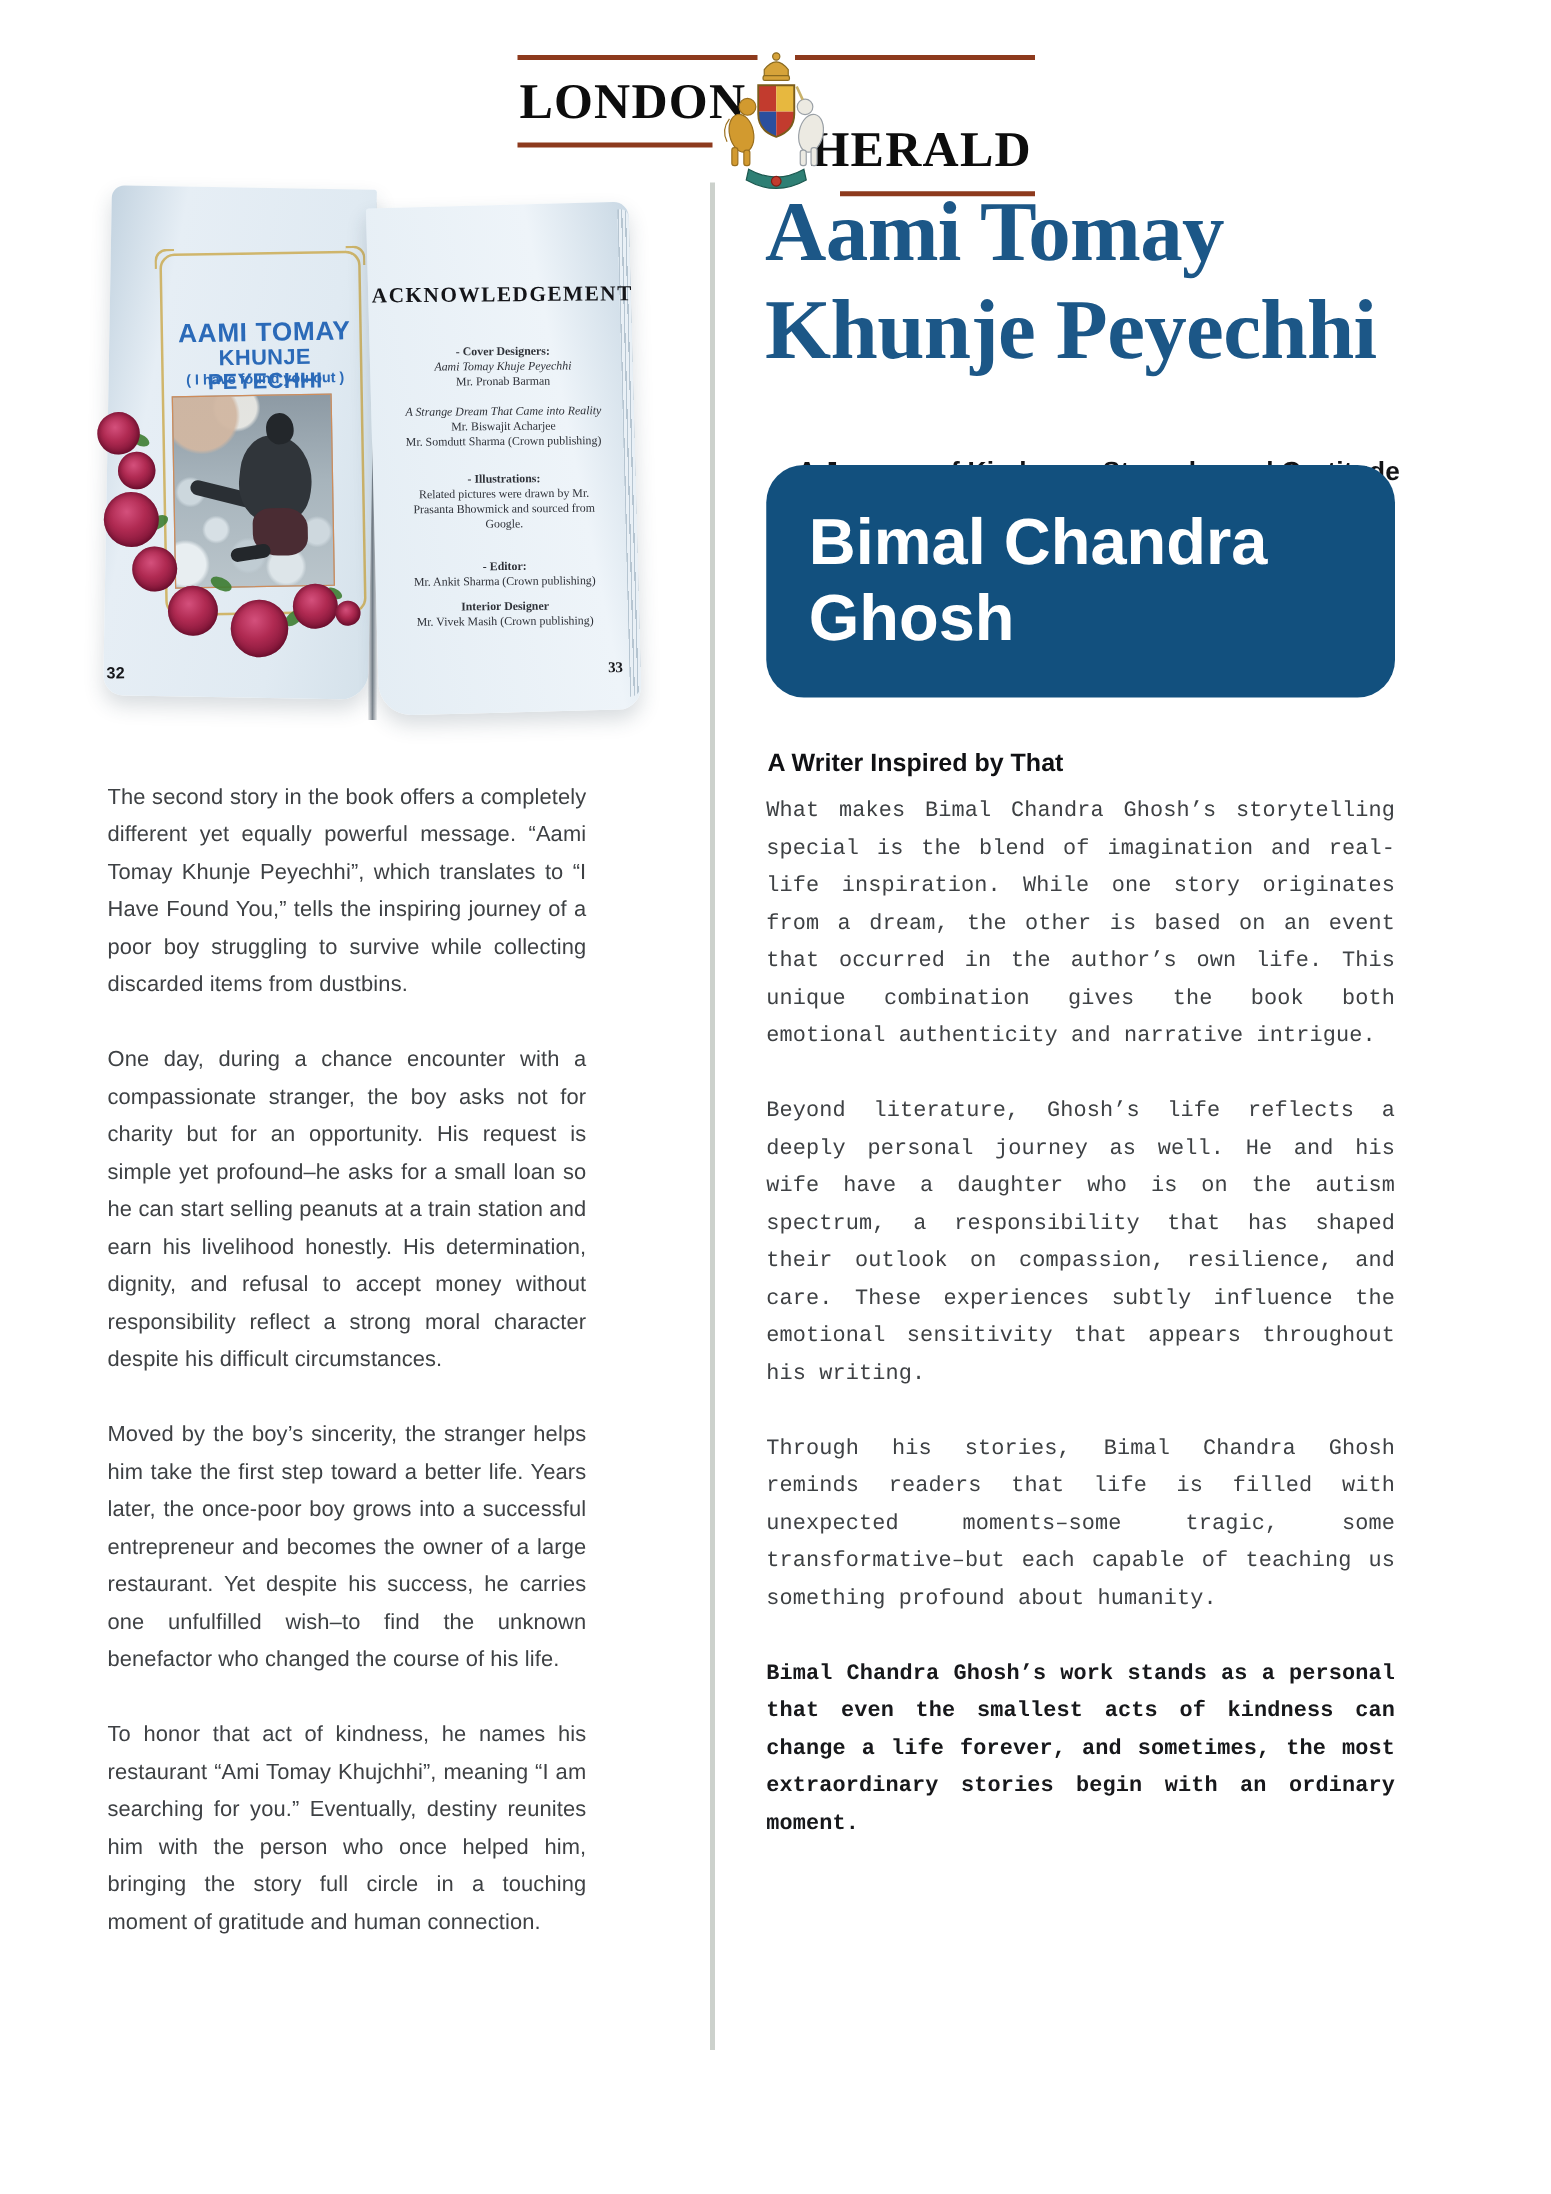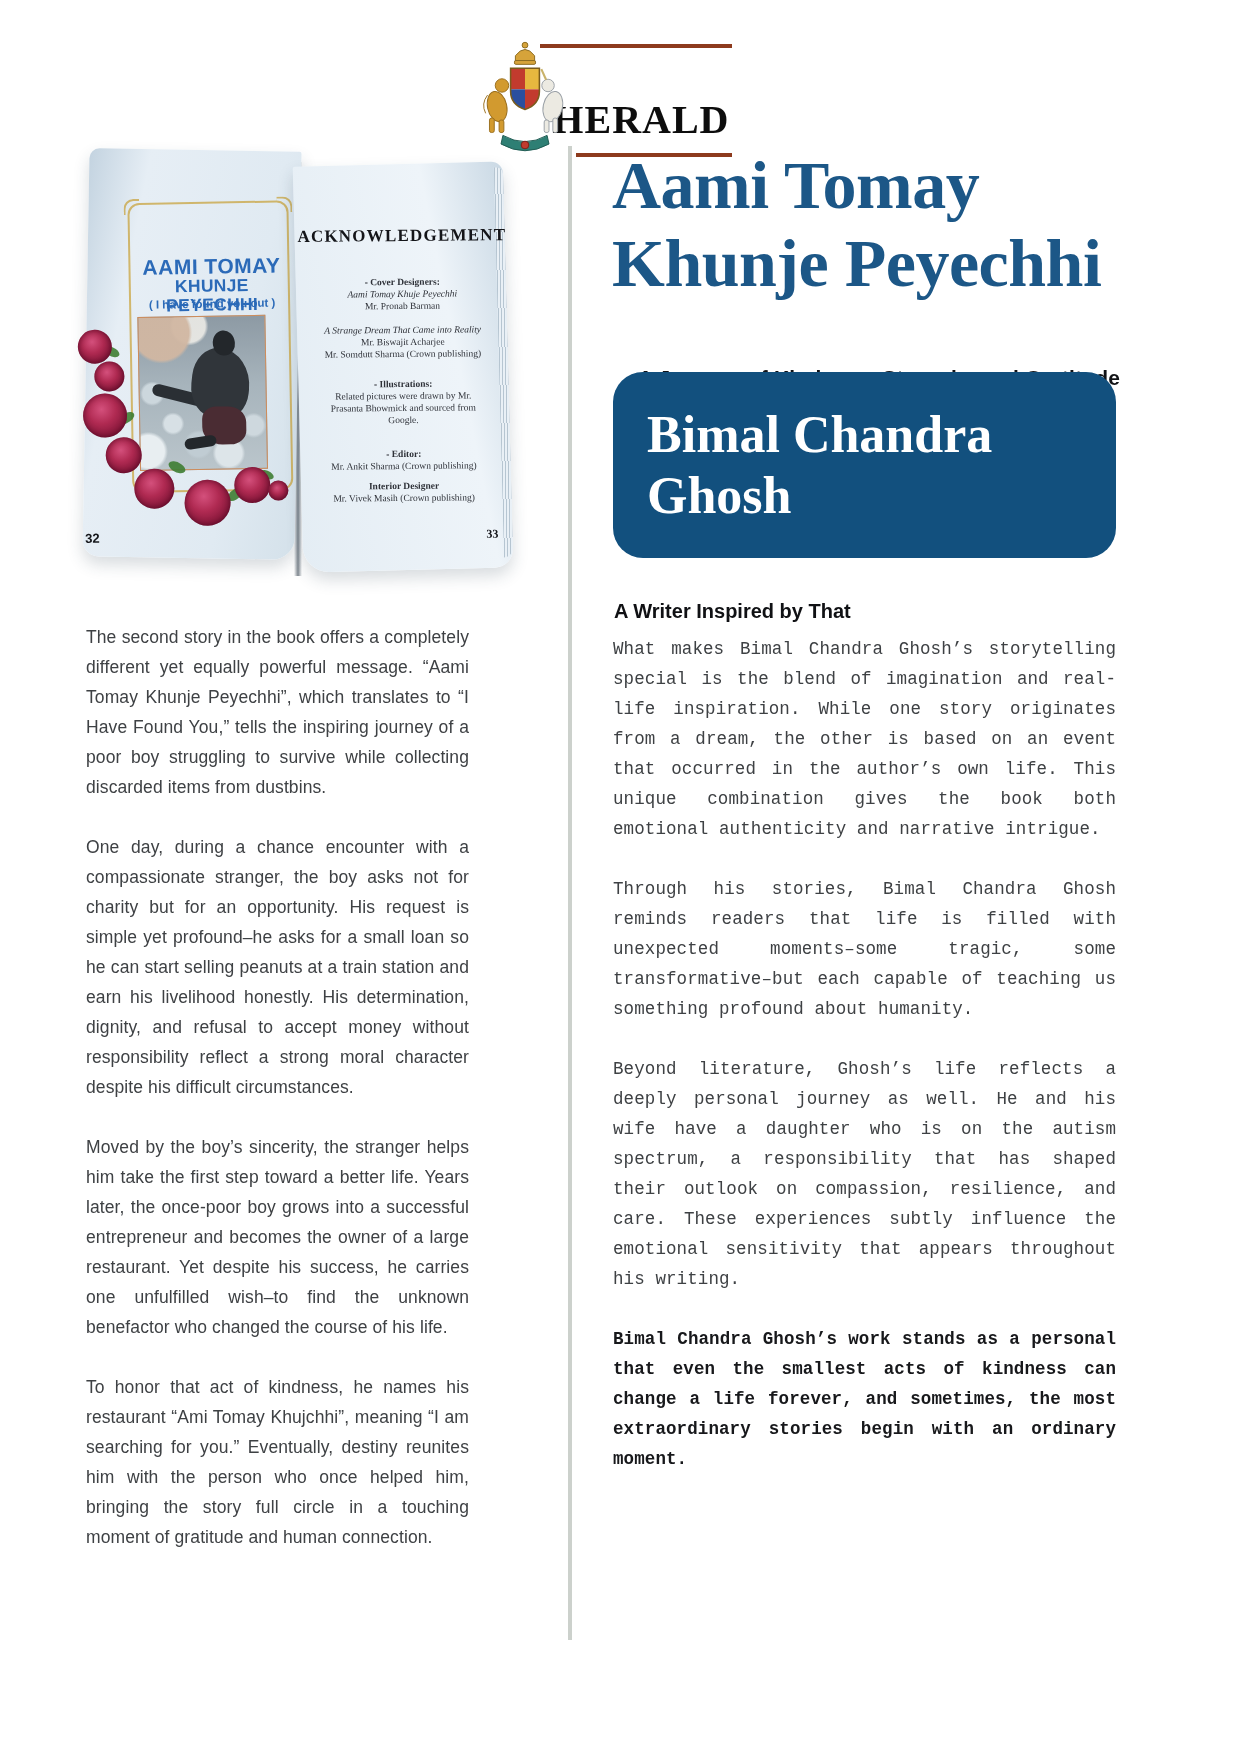--- a/index.html
+++ b/index.html
@@ -108,34 +108,39 @@
   .left-col p, .right-col p { margin:0 0 30px 0; }
 
   .headline { position:absolute; left:612px; top:146px; width:516px;
     font-family:"Liberation Serif", serif; font-weight:700; font-size:68px;
     line-height:1.15; color:#1c5787; letter-spacing:-.5px; }
   .subtitle { position:absolute; left:638px; top:326px; width:510px;
     font-size:21px; font-weight:700; color:#121316; letter-spacing:.2px;margin-top:40px; }
   .author-card { position:absolute; left:613px; top:372px; width:503px; height:186px;
     background:#12507e; border-radius:30px; color:#ffffff; box-sizing:border-box;
     display:flex; align-items:center; padding-left:34px; }
-  .author-name { font-family:Liberation Serif, serif; font-weight:700;
+  .author-name { font-family:Liberation Sans, sans-serif; font-weight:700;
     font-size:52px; line-height:1.18; width:440px; }
   .section-heading { position:absolute; left:614px; top:600px;
     font-size:20px; font-weight:700; color:#101114; }
   .right-col { position:absolute; left:613px; top:634px; width:503px;
     font-size:17.5px; line-height:30px; color:#3e4144; text-align:justify; letter-spacing:.1px;font-family:Liberation Mono, monospace; }
   .closing-bold { font-weight:700; color:#17181b; }
 </style>
 </head>
 <body>
 
 <div class="page">
 
   <header class="masthead">
+    <div class="mast-side">
+      <div class="mast-rule"></div>
+      <div class="mast-word left">LONDON</div>
+      <div class="mast-rule bottom-left"></div>
+    </div>
     <div class="mast-crest">
       <svg viewBox="0 0 100 120">
         <g fill="#d6a33a" stroke="#8a6a20" stroke-width="1">
           <circle cx="50" cy="6" r="3"></circle>
           <path d="M40 17 Q50 4 60 17 L60 23 L40 23 Z"></path>
           <rect x="39" y="22" width="22" height="4" rx="1.5"></rect>
         </g>
         <clipPath id="shieldClip">
             <path d="M35 30 h30 v24 q0 14 -15 19 q-15 -5 -15 -19 Z"></path>
           </clipPath>
@@ -255,18 +260,18 @@
   <div class="subtitle">A Journey of Kindness, Struggle, and Gratitude</div>
 
   <div class="author-card">
     <div class="author-name">Bimal Chandra Ghosh</div>
   </div>
 
   <h2 class="section-heading" style="margin:0">A Writer Inspired by That</h2>
 
   <section class="right-col">
     <p>What makes Bimal Chandra Ghosh’s storytelling special is the blend of imagination and real-life inspiration. While one story originates from a dream, the other is based on an event that occurred in the author’s own life. This unique combination gives the book both emotional authenticity and narrative intrigue.</p>
+    <p>Beyond literature, Ghosh’s life reflects a deeply personal journey as well. He and his wife have a daughter who is on the autism spectrum, a responsibility that has shaped their outlook on compassion, resilience, and care. These experiences subtly influence the emotional sensitivity that appears throughout his writing.</p>
     <p>Through his stories, Bimal Chandra Ghosh reminds readers that life is filled with unexpected moments–some tragic, some transformative–but each capable of teaching us something profound about humanity.</p>
-    <p>Beyond literature, Ghosh’s life reflects a deeply personal journey as well. He and his wife have a daughter who is on the autism spectrum, a responsibility that has shaped their outlook on compassion, resilience, and care. These experiences subtly influence the emotional sensitivity that appears throughout his writing.</p>
     <p class="closing-bold">Bimal Chandra Ghosh’s work stands as a personal that even the smallest acts of kindness can change a life forever, and sometimes, the most extraordinary stories begin with an ordinary moment.</p>
   </section>
 
 </div>
 
 </body></html>

